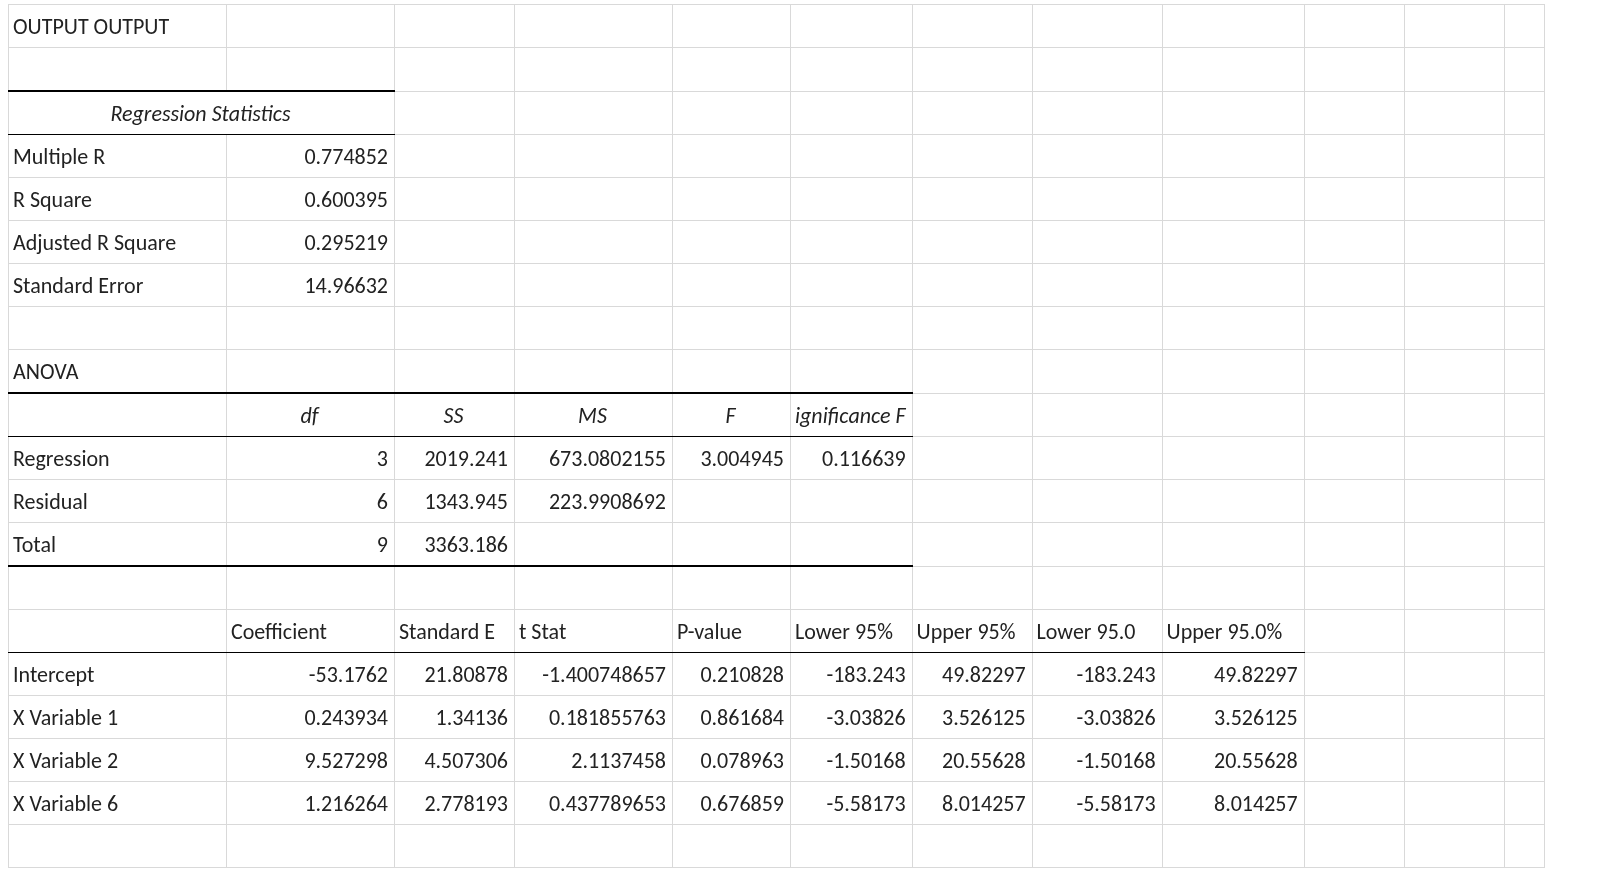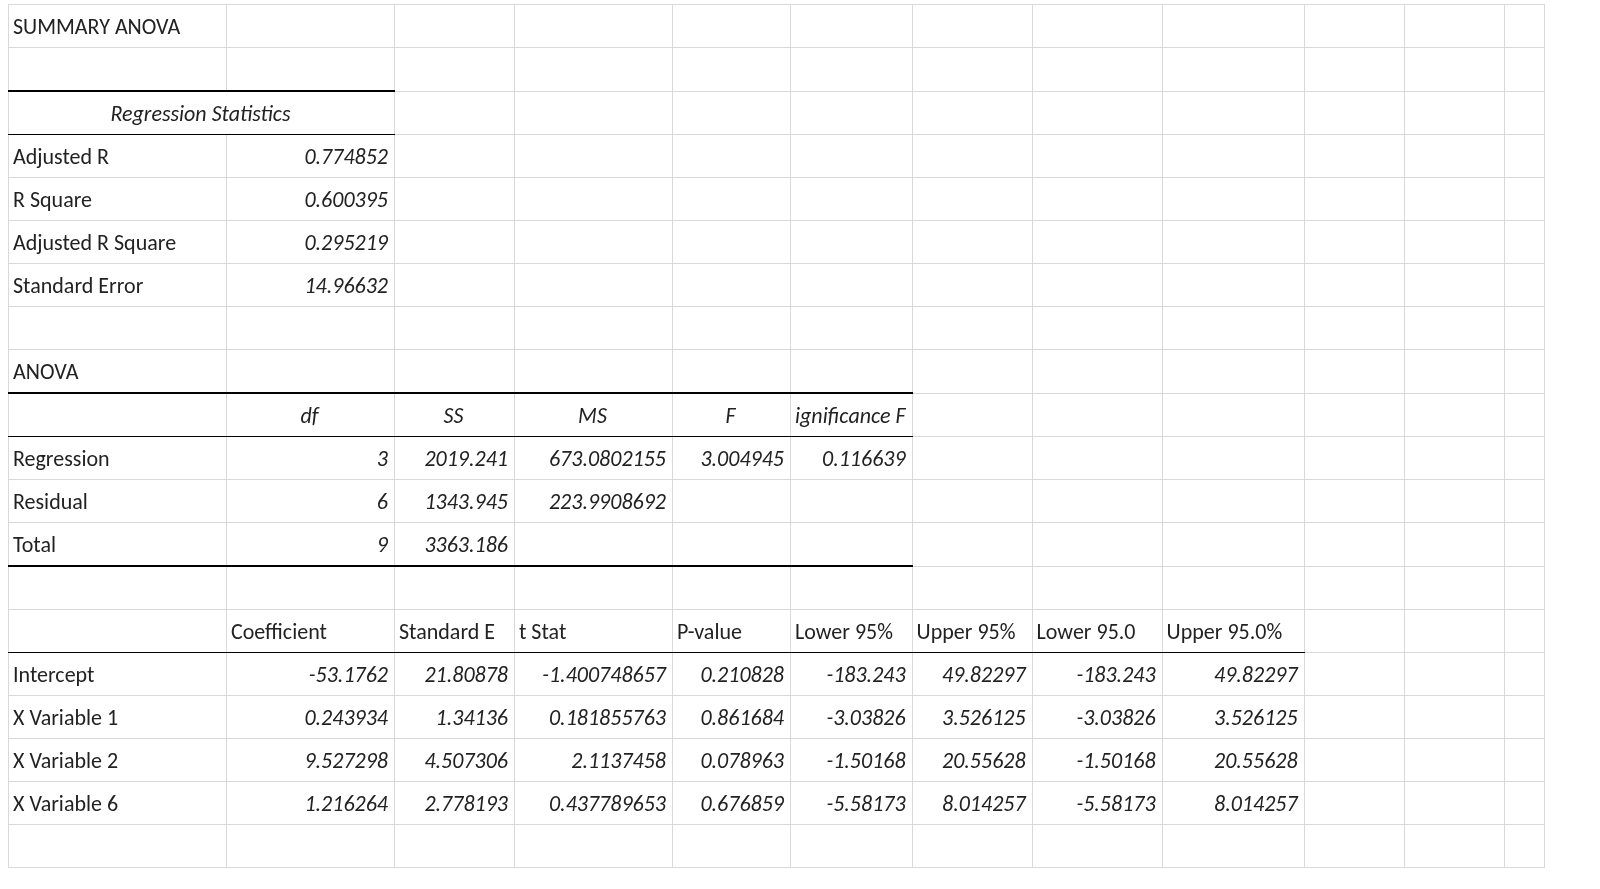--- a/index.html
+++ b/index.html
@@ -20,21 +20,21 @@
   col.c4{width:158px;}
   col.c5{width:118px;}
   col.c6{width:120px;}
   col.c7{width:120px;}
   col.c8{width:130px;}
   col.c9{width:142px;}
   col.c10{width:100px;}
   col.c11{width:100px;}
   col.c12{width:40px;}
 
-  .num{text-align:right;font-style:italic;}
+  .num{text-align:right;}
   .it{font-style:italic;}
   .ctr{text-align:center;}
 
   
   .bt{border-top:2px solid #000 !important;}
   .bb{border-bottom:2px solid #000 !important;}
   .bthin{border-bottom:1px solid #000 !important;}
 </style>
 </head>
 <body>
@@ -51,21 +51,21 @@
         <col class="c7">
         <col class="c8">
     <col class="c9">
         <col class="c10">
         <col class="c11">
         <col class="c12">
   </colgroup>
 
   <tbody>
         <tr>
-    <td>SUMMARY ANOVA</td>
+    <td>OUTPUT OUTPUT</td>
     <td></td>
           <td></td>
           <td></td>
     <td></td>
           <td></td>
           <td></td>
           <td></td>
     <td></td>
           <td></td>
           <td></td>
@@ -95,21 +95,21 @@
           <td></td>
           <td></td>
           <td></td>
     <td></td>
           <td></td>
           <td></td>
           <td></td>
   </tr>
 
   <tr>
-    <td>Adjusted R</td>
+    <td>Multiple R</td>
     <td class="num">0.774852</td>
     <td></td>
           <td></td>
           <td></td>
           <td></td>
           <td></td>
           <td></td>
           <td></td>
           <td></td>
           <td></td>

